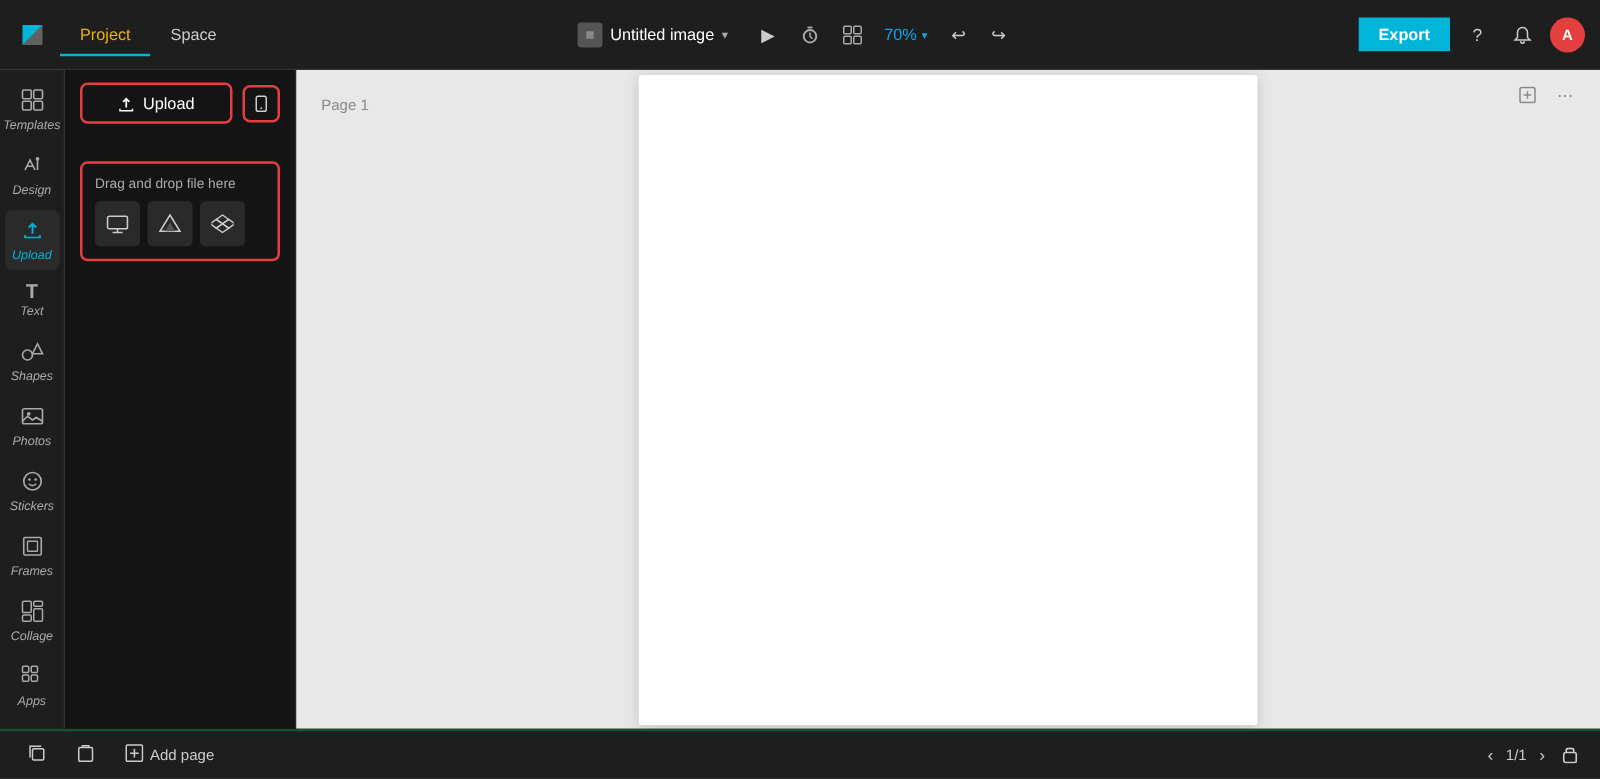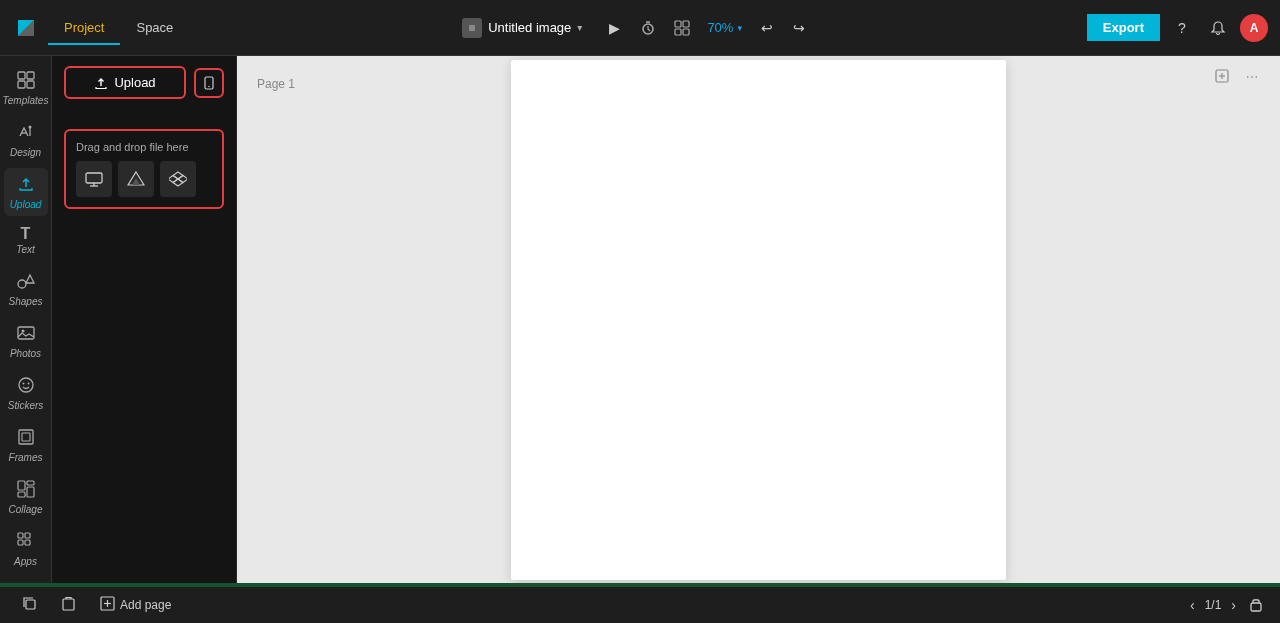--- a/index.html
+++ b/index.html
@@ -355,21 +355,21 @@
       border-radius: 2px;
     }
 
     
     .bottombar {
       height: 40px;
       background: #1e1e1e;
       display: flex;
       align-items: center;
       padding: 0 16px;
-      border-top: 4px solid #14532d;
+      border-top: 2px solid #14532d;
       flex-shrink: 0;
       gap: 12px;
     }
     .bottom-btn {
       display: flex;
       align-items: center;
       gap: 5px;
       color: #ccc;
       font-size: 12px;
       cursor: pointer;

